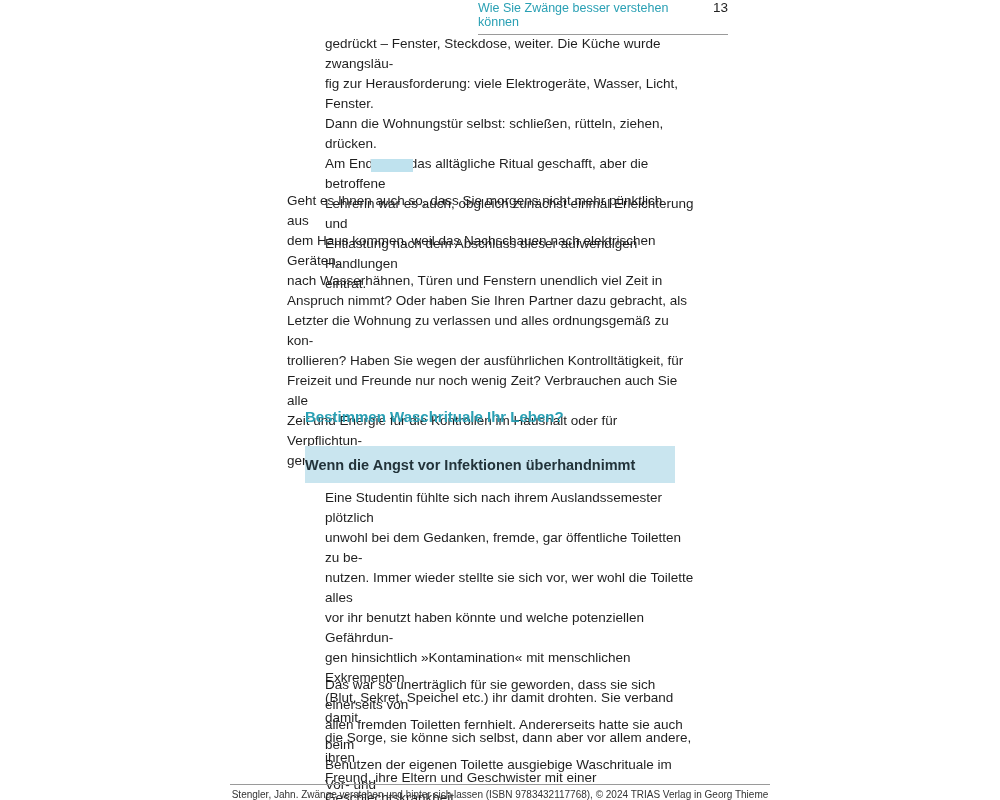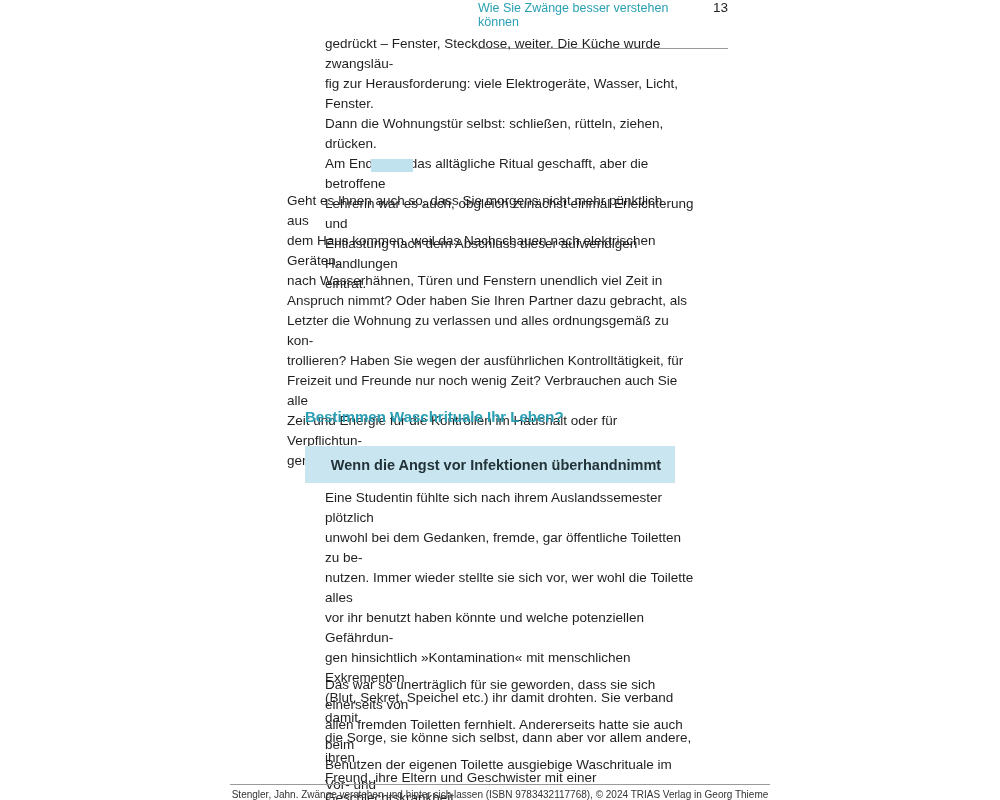--- a/index.html
+++ b/index.html
@@ -20,21 +20,21 @@
   
   .running-header {
     position: absolute;
     top: 0;
     left: 478px;
     width: 250px;
     display: flex;
     justify-content: flex-end;
     align-items: baseline;
     gap: 10px;
-    padding-bottom: 19px;
+    padding-bottom: 5px;
     border-bottom: 1px solid #9a9a9a;
     font-size: 12.5px;
   }
   .running-title { color: #2aa0b4; }
   .page-number   { color: #222; font-weight: normal; font-size: 13.5px; }
 
   
   .preline { white-space: pre-line; }
   .bodytext {
     position: absolute;
@@ -71,23 +71,22 @@
   
   .info-box {
     position: absolute;
     top: 446px;
     left: 305px;
     width: 370px;
     height: 37px;
     background: #c9e5ef;
     display: flex;
     align-items: center;
-    padding-left: 12px;
+    padding-left: 0;
     box-sizing: border-box;
-    justify-content: center;
   }
   .info-box-title {
     font-size: 14.5px;
     font-weight: bold;
     color: #22333a;
   }
 
   
   .footer {
     position: absolute;

